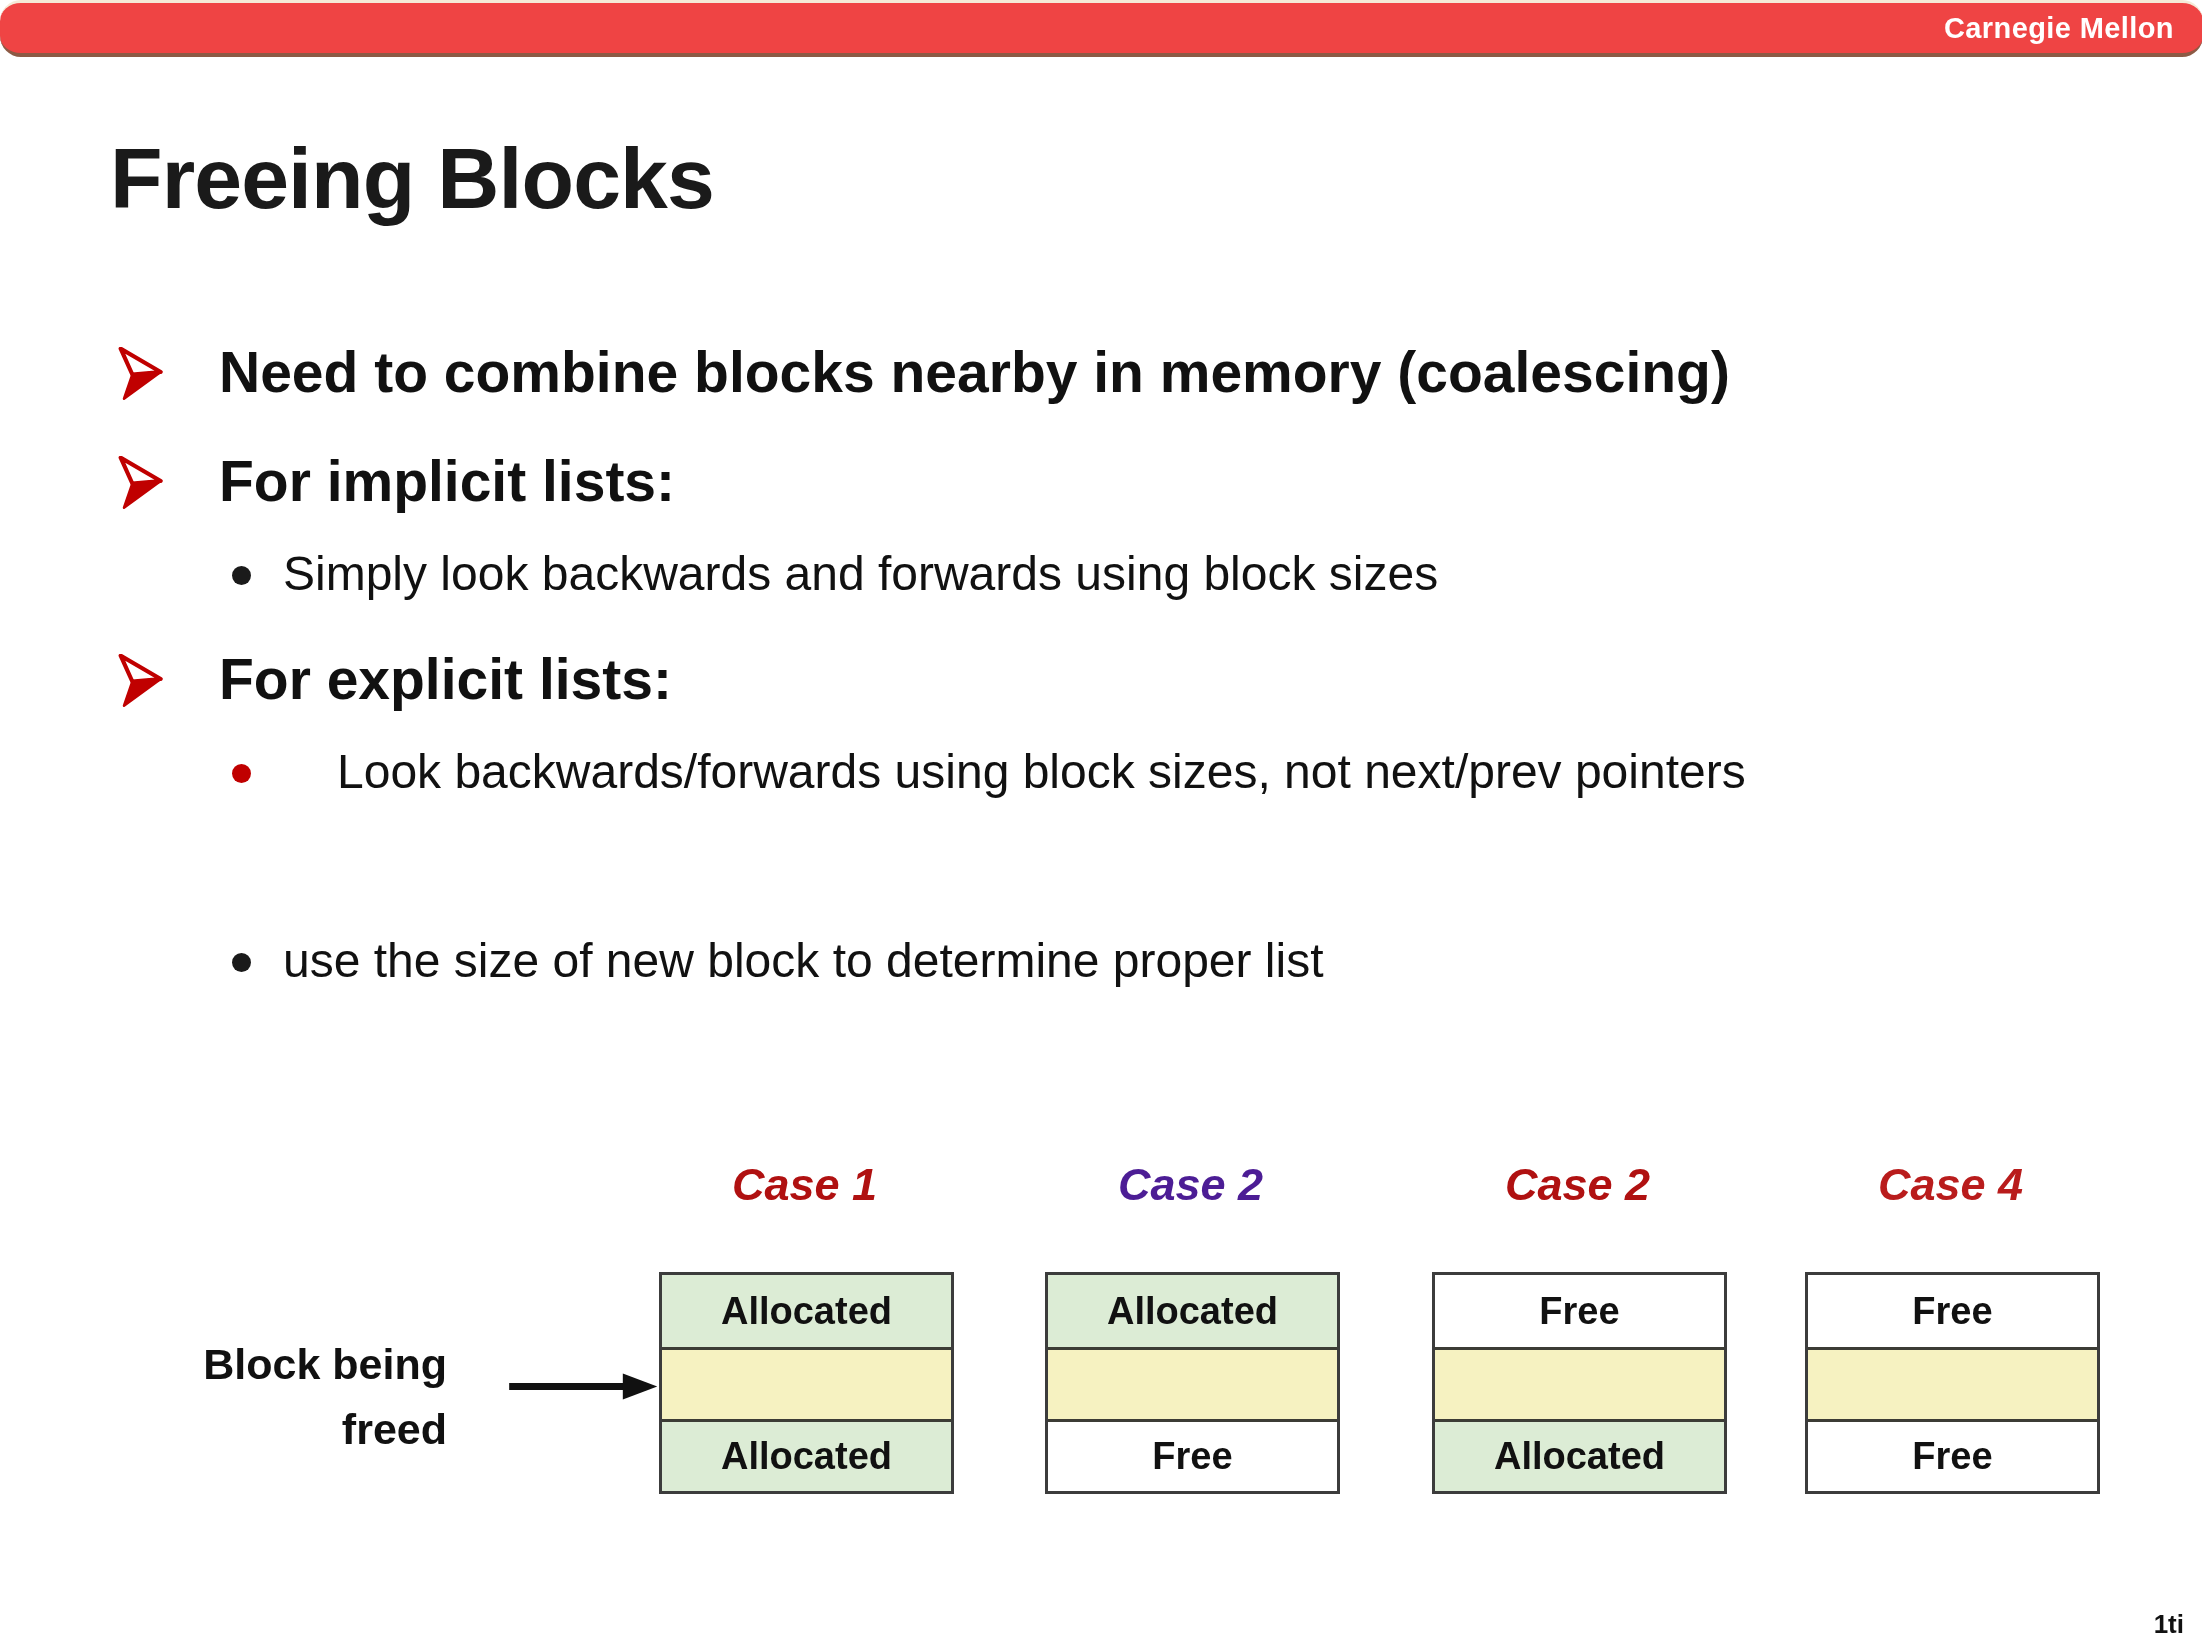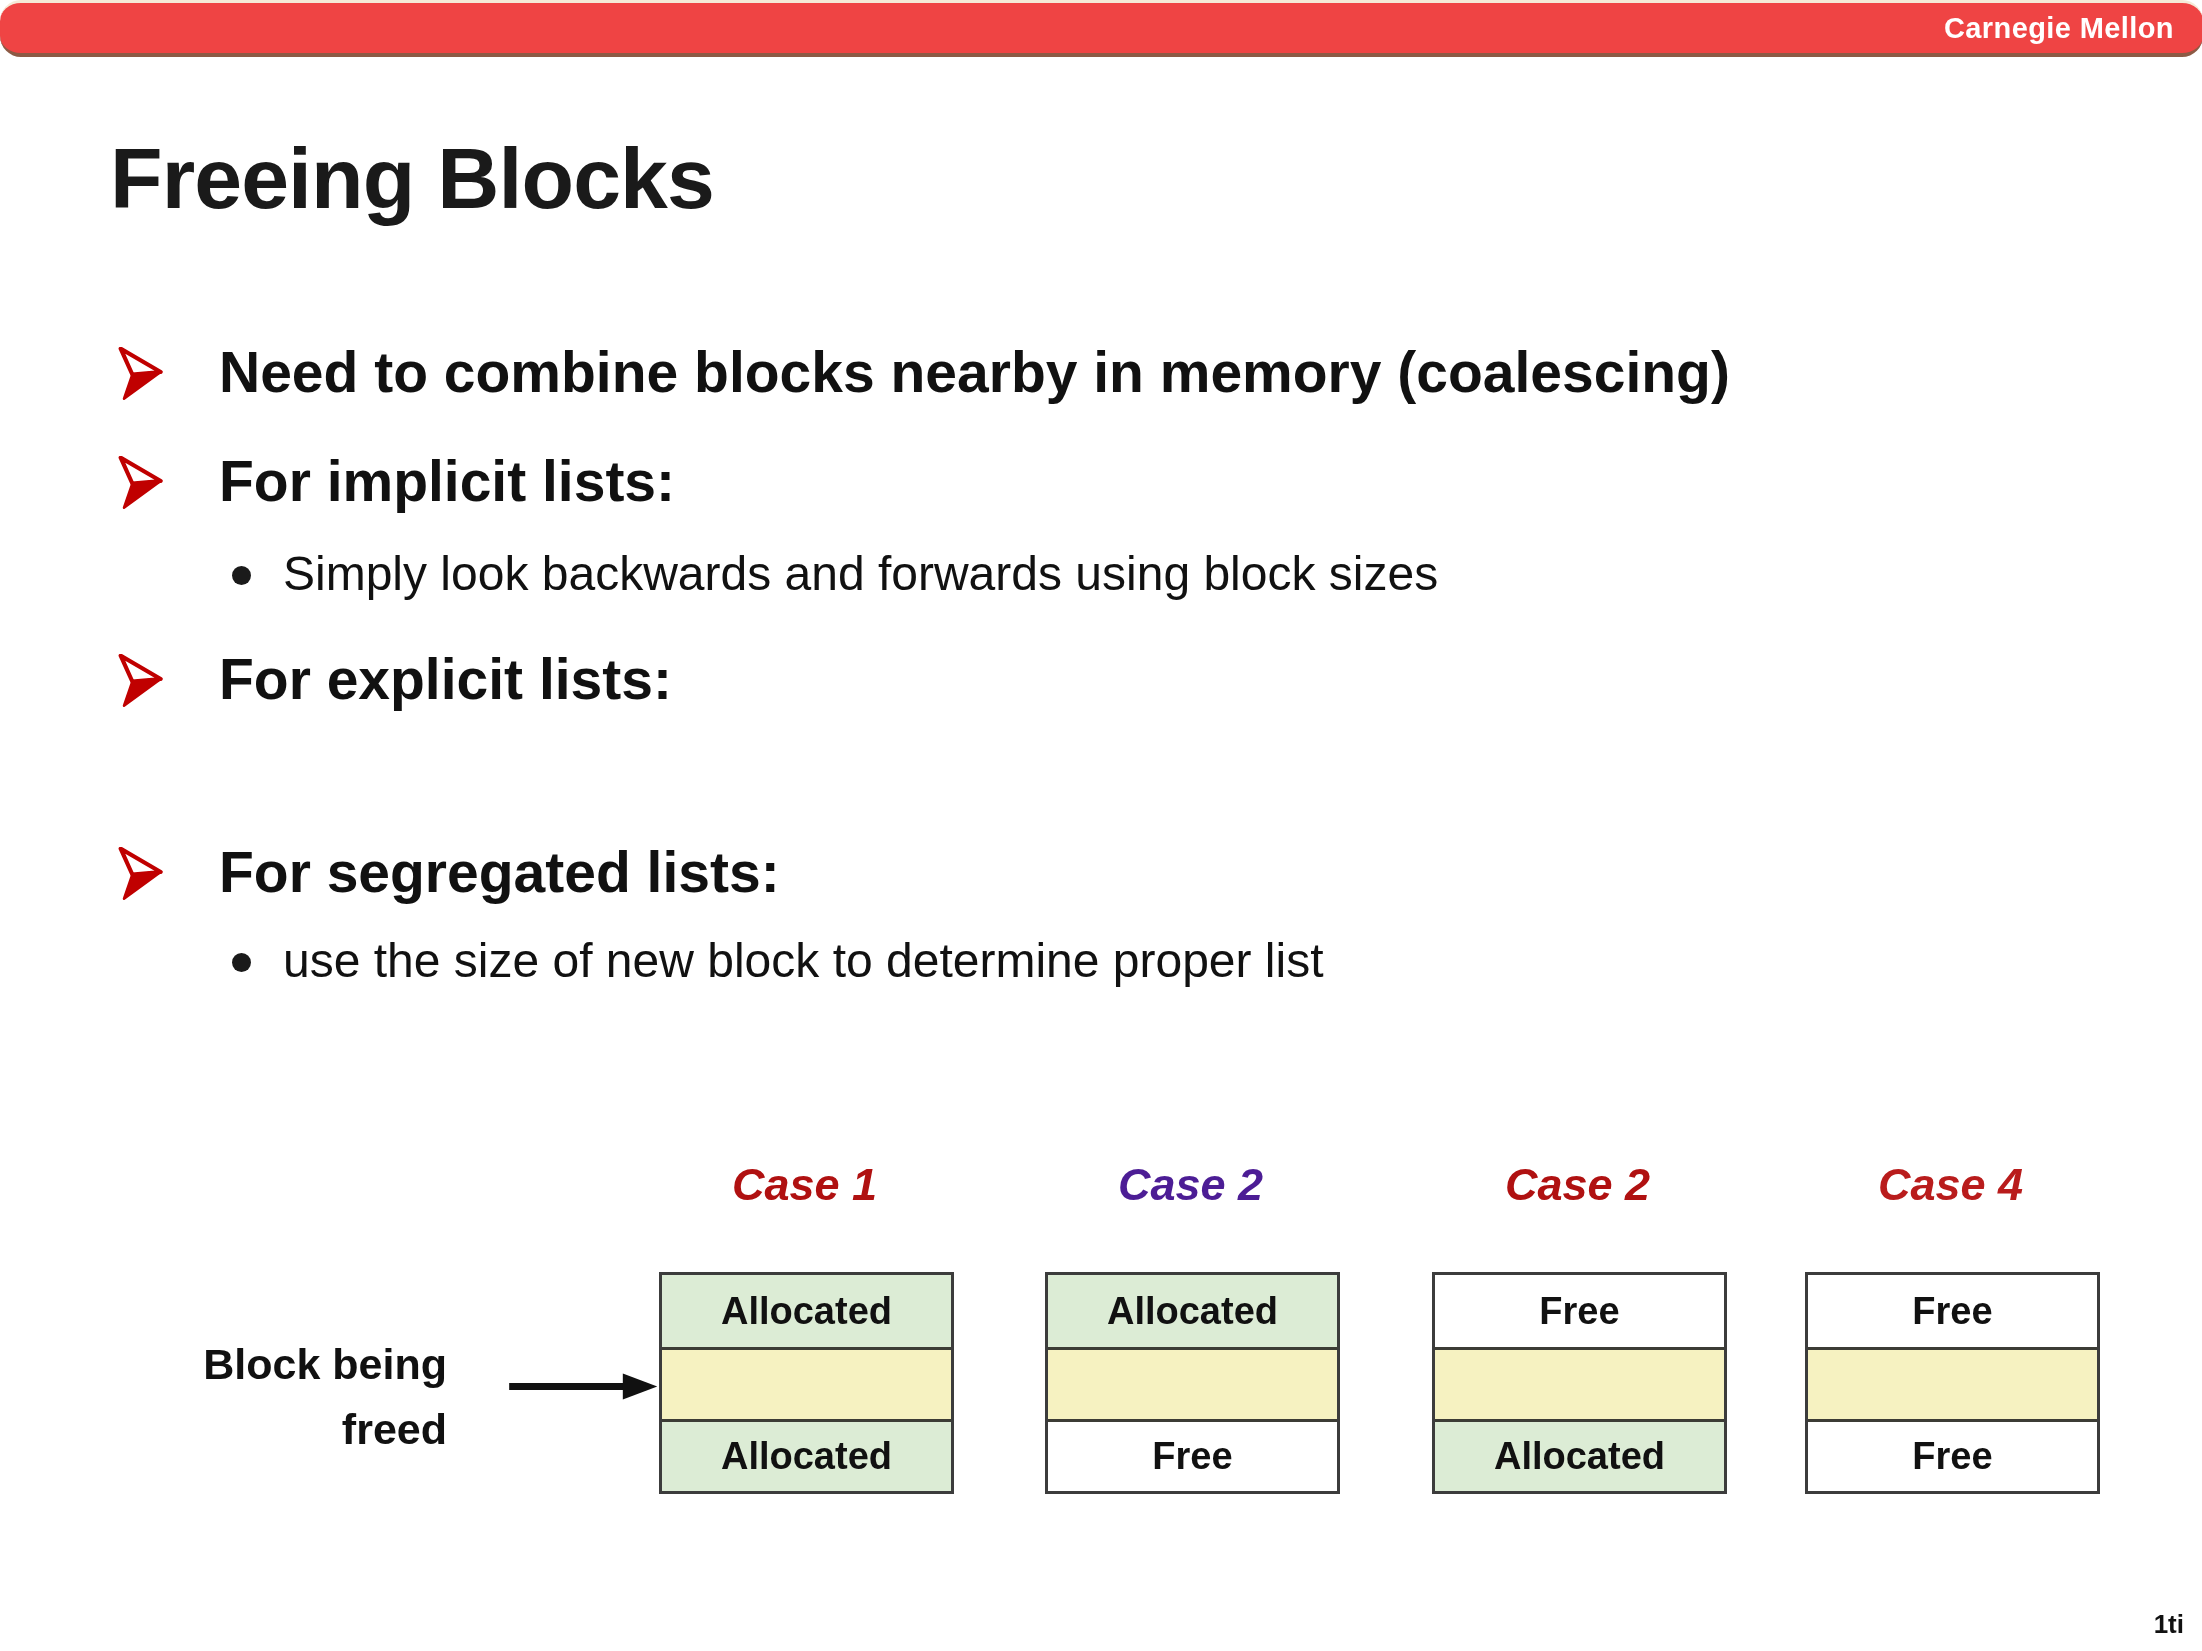--- a/index.html
+++ b/index.html
@@ -115,30 +115,25 @@
   <div class="row main" style="top:647px">
     <span class="arrow-marker" style="color: rgb(192, 0, 0);">
       <svg width="50" height="55" viewBox="0 0 60 66" aria-hidden="true">
         <polygon points="8,2 56,30 22,33" fill="#ffffff" stroke="currentColor" stroke-width="5" stroke-linejoin="round"></polygon>
         <polygon points="22,33 56,30 12,62" fill="currentColor" stroke="currentColor" stroke-width="3" stroke-linejoin="round"></polygon>
       </svg>
     </span>
     <span>For explicit lists:</span>
   </div>
 
+  <div class="row sub indent2" style="top:745px">
+    <span class="dot" style="color: rgb(192, 0, 0);"></span>
+    <span>Look backwards/forwards using block sizes, not next/prev pointers</span>
+  </div>
 
-  <div class="row main" style="top:840px">
-    <span class="arrow-marker" style="color: rgb(192, 0, 0);">
-      <svg width="50" height="55" viewBox="0 0 60 66" aria-hidden="true">
-        <polygon points="8,2 56,30 22,33" fill="#ffffff" stroke="currentColor" stroke-width="5" stroke-linejoin="round"></polygon>
-        <polygon points="22,33 56,30 12,62" fill="currentColor" stroke="currentColor" stroke-width="3" stroke-linejoin="round"></polygon>
-      </svg>
-    </span>
-    <span>For segregated lists:</span>
-  </div>
 
   <div class="row sub" style="top:934px">
     <span class="dot" style="color: rgb(26, 26, 26);"></span>
     <span>use the size of new block to determine proper list</span>
   </div>
 
 
   <div>
 
     <div class="pointer-label">Block being freed</div>

